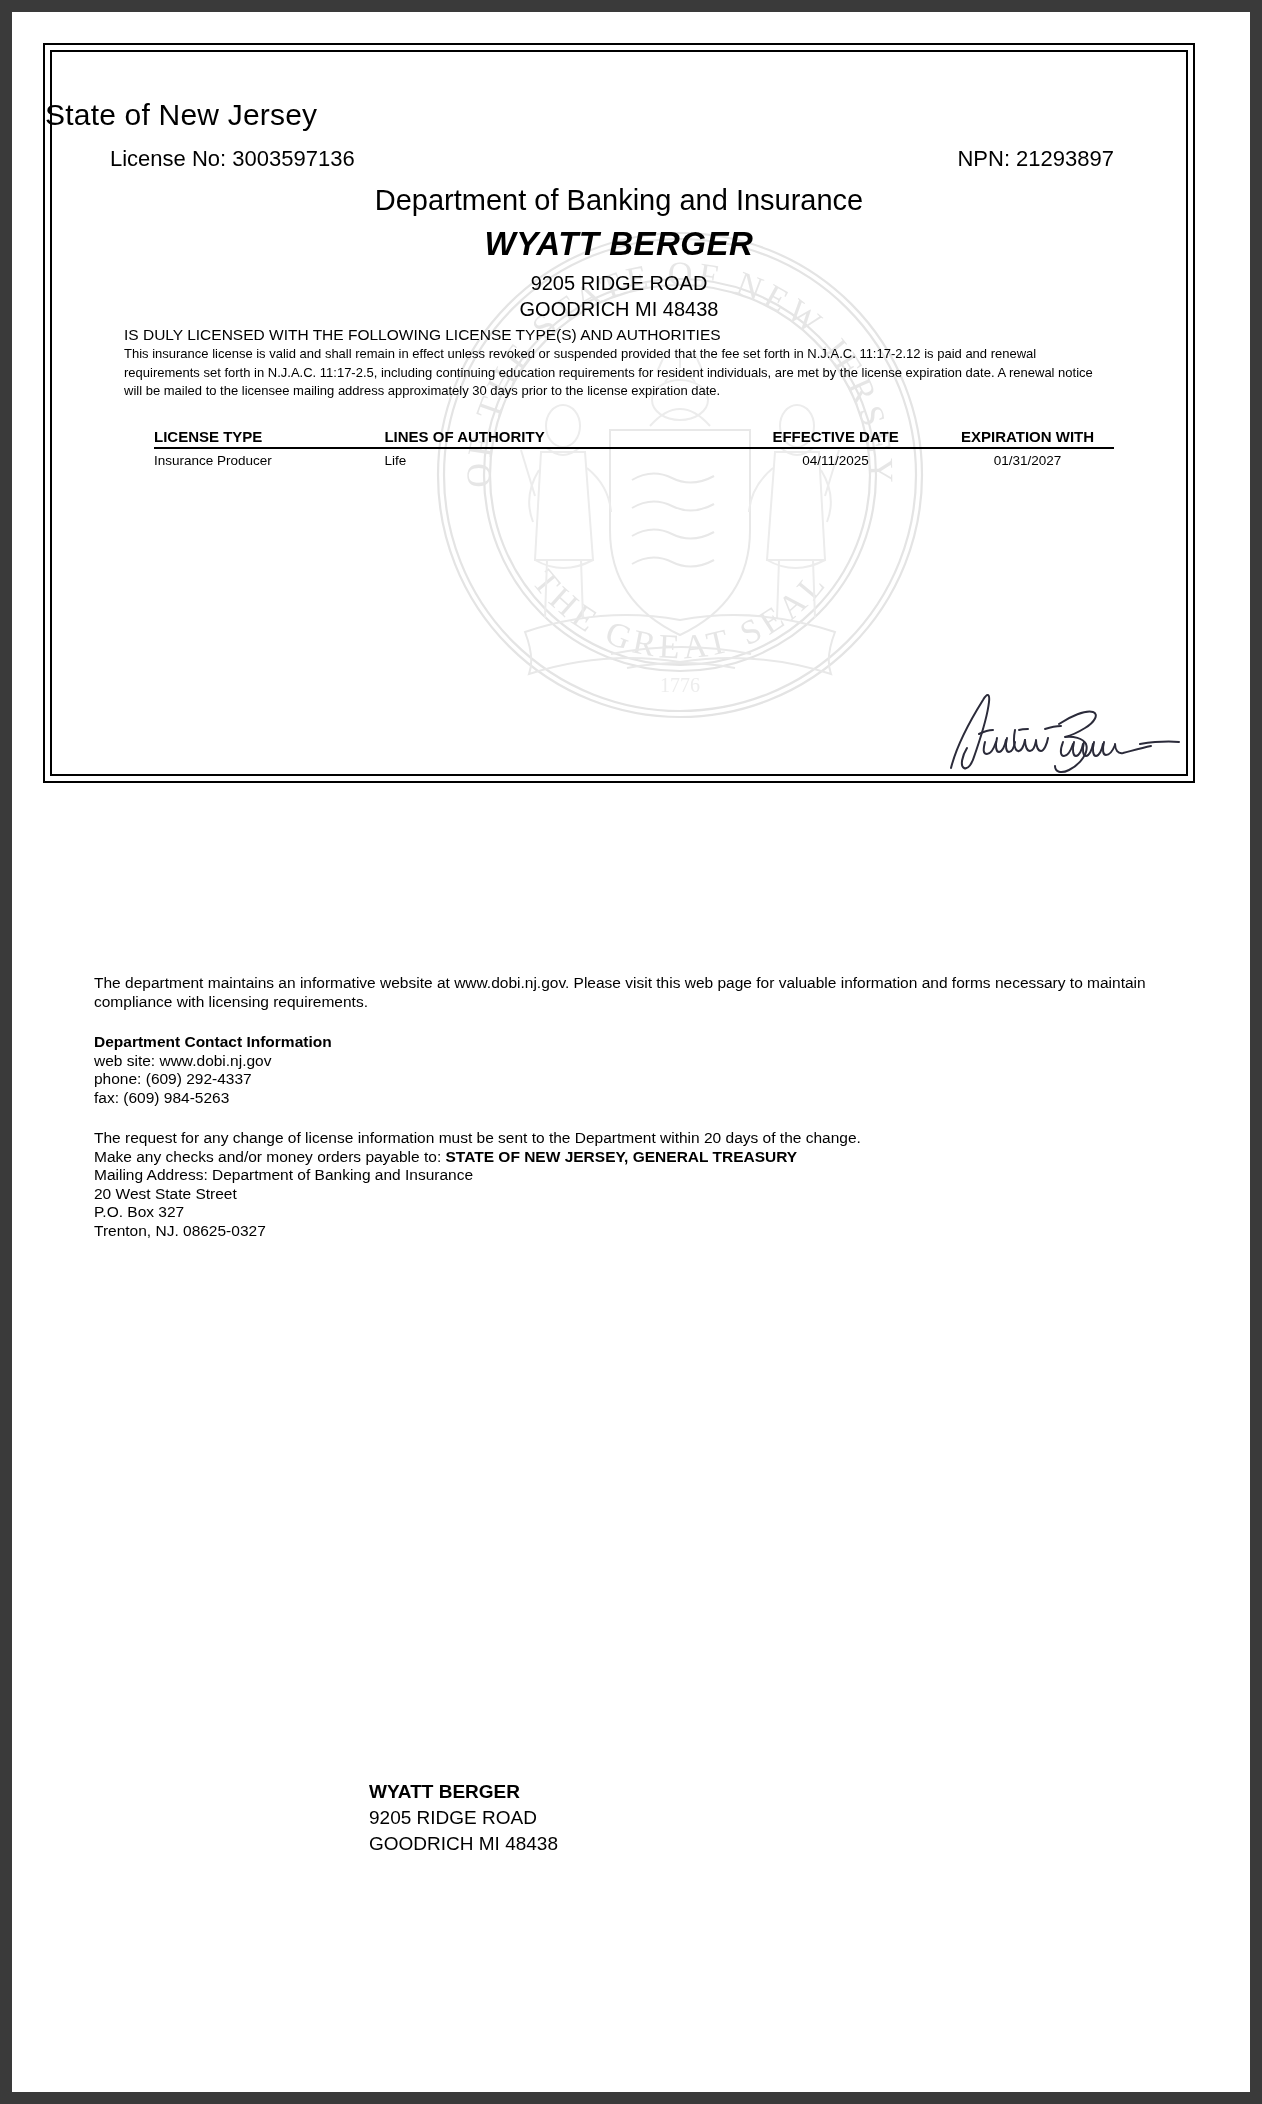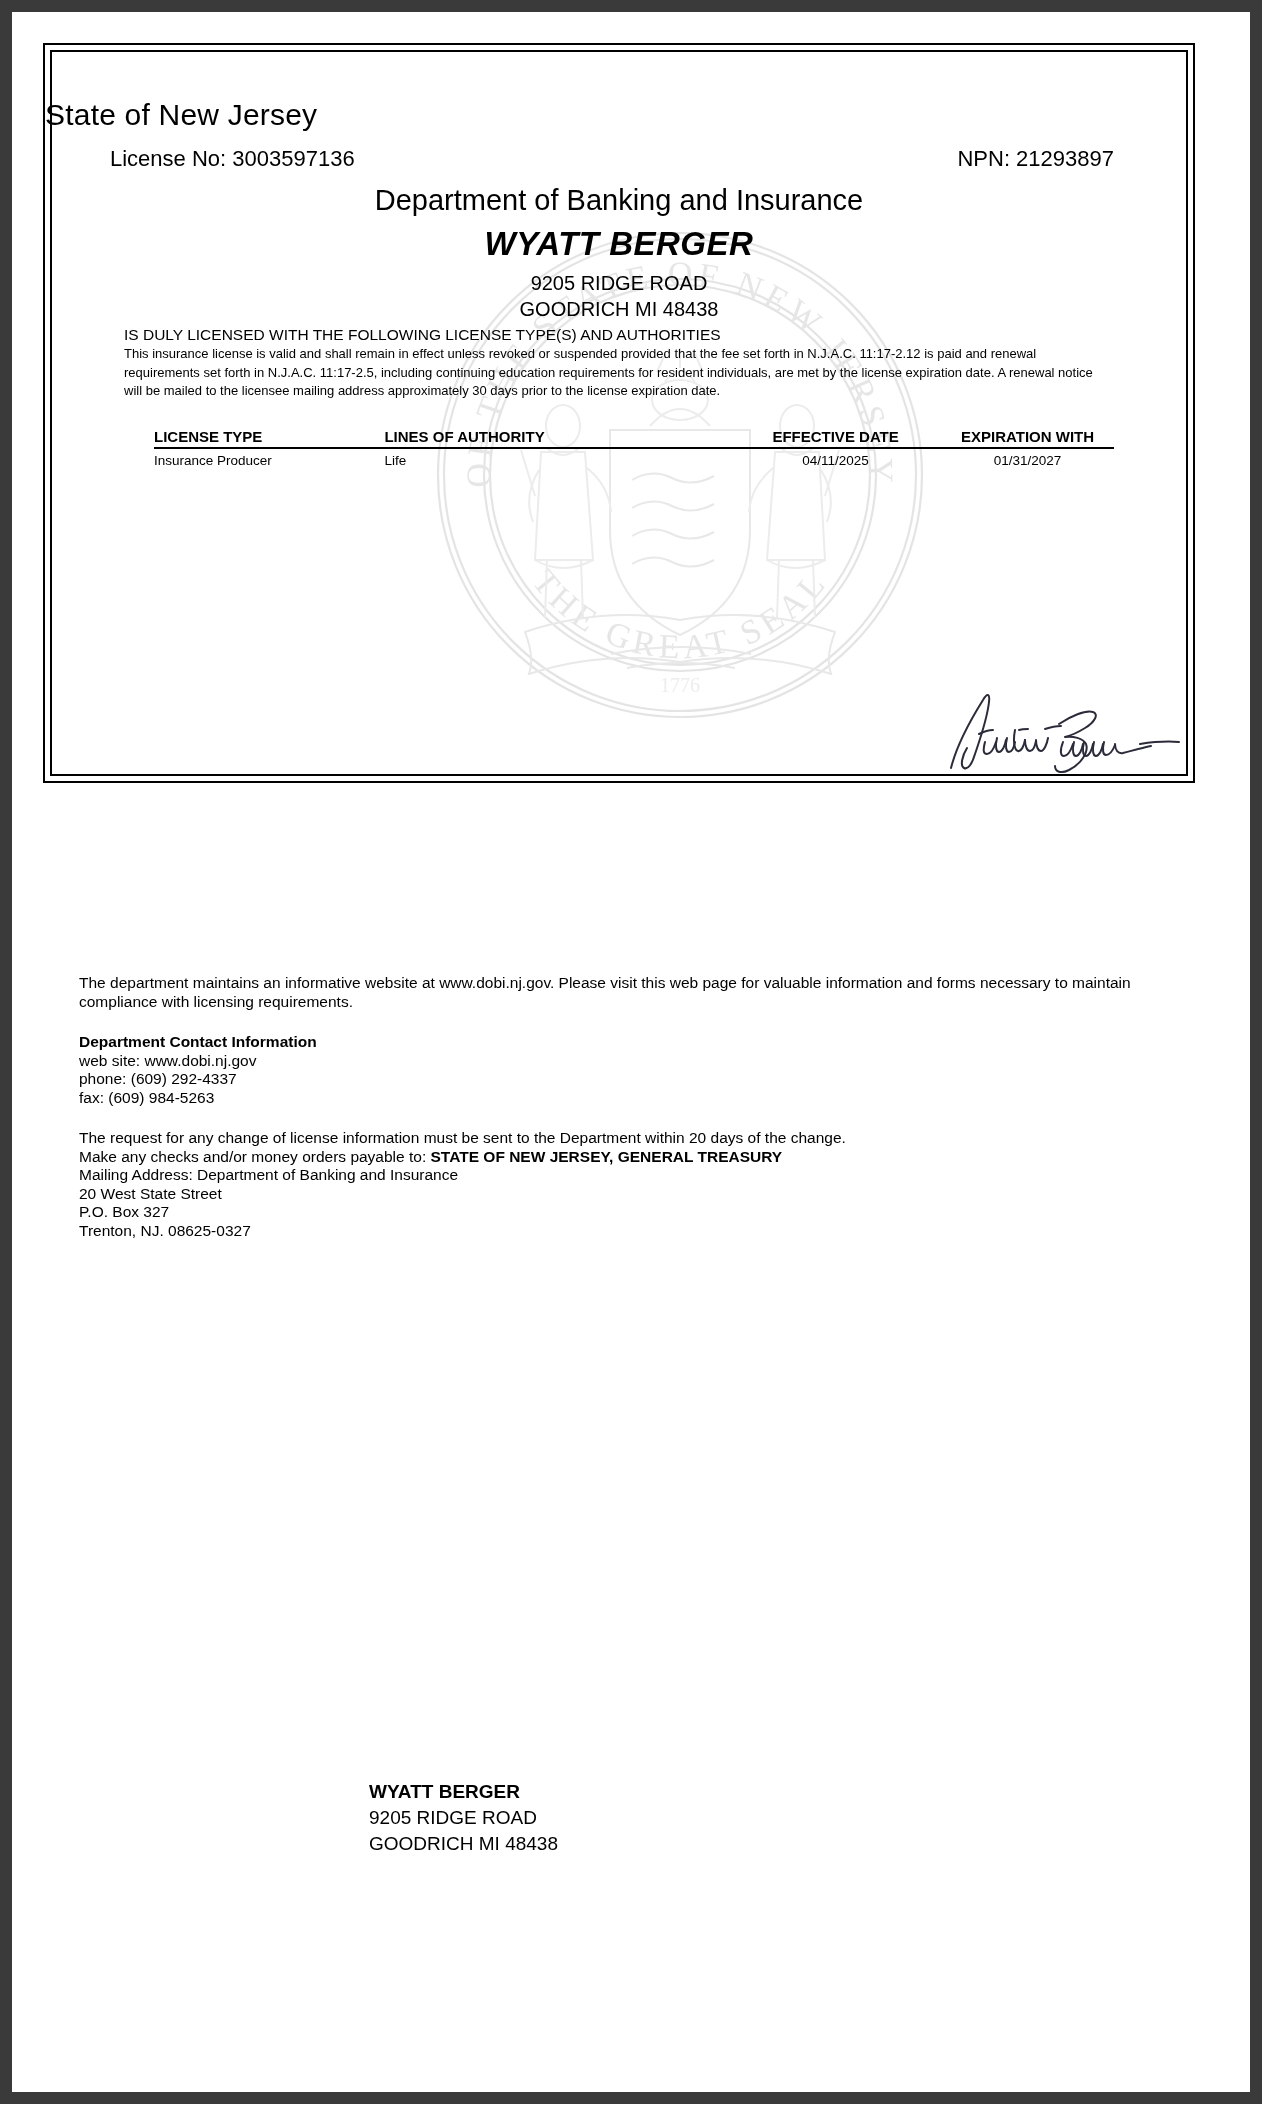--- a/index.html
+++ b/index.html
@@ -190,21 +190,21 @@
 
   
   .info-block {
     position: absolute;
     left: 66px;
     top: 962px;
     width: 1100px;
     font-size: 15.5px;
     line-height: 18.5px;
   }
-  .info-p { margin: 0 0 0 1px; }
+  .info-p { margin: 0 0 0 16px; }
   .gap-lg { height: 22px; }
   .bold { font-weight: bold; }
 
   
   .mail-block {
     position: absolute;
     left: 357px;
     top: 1767px;
     font-size: 19px;
     line-height: 26px;

